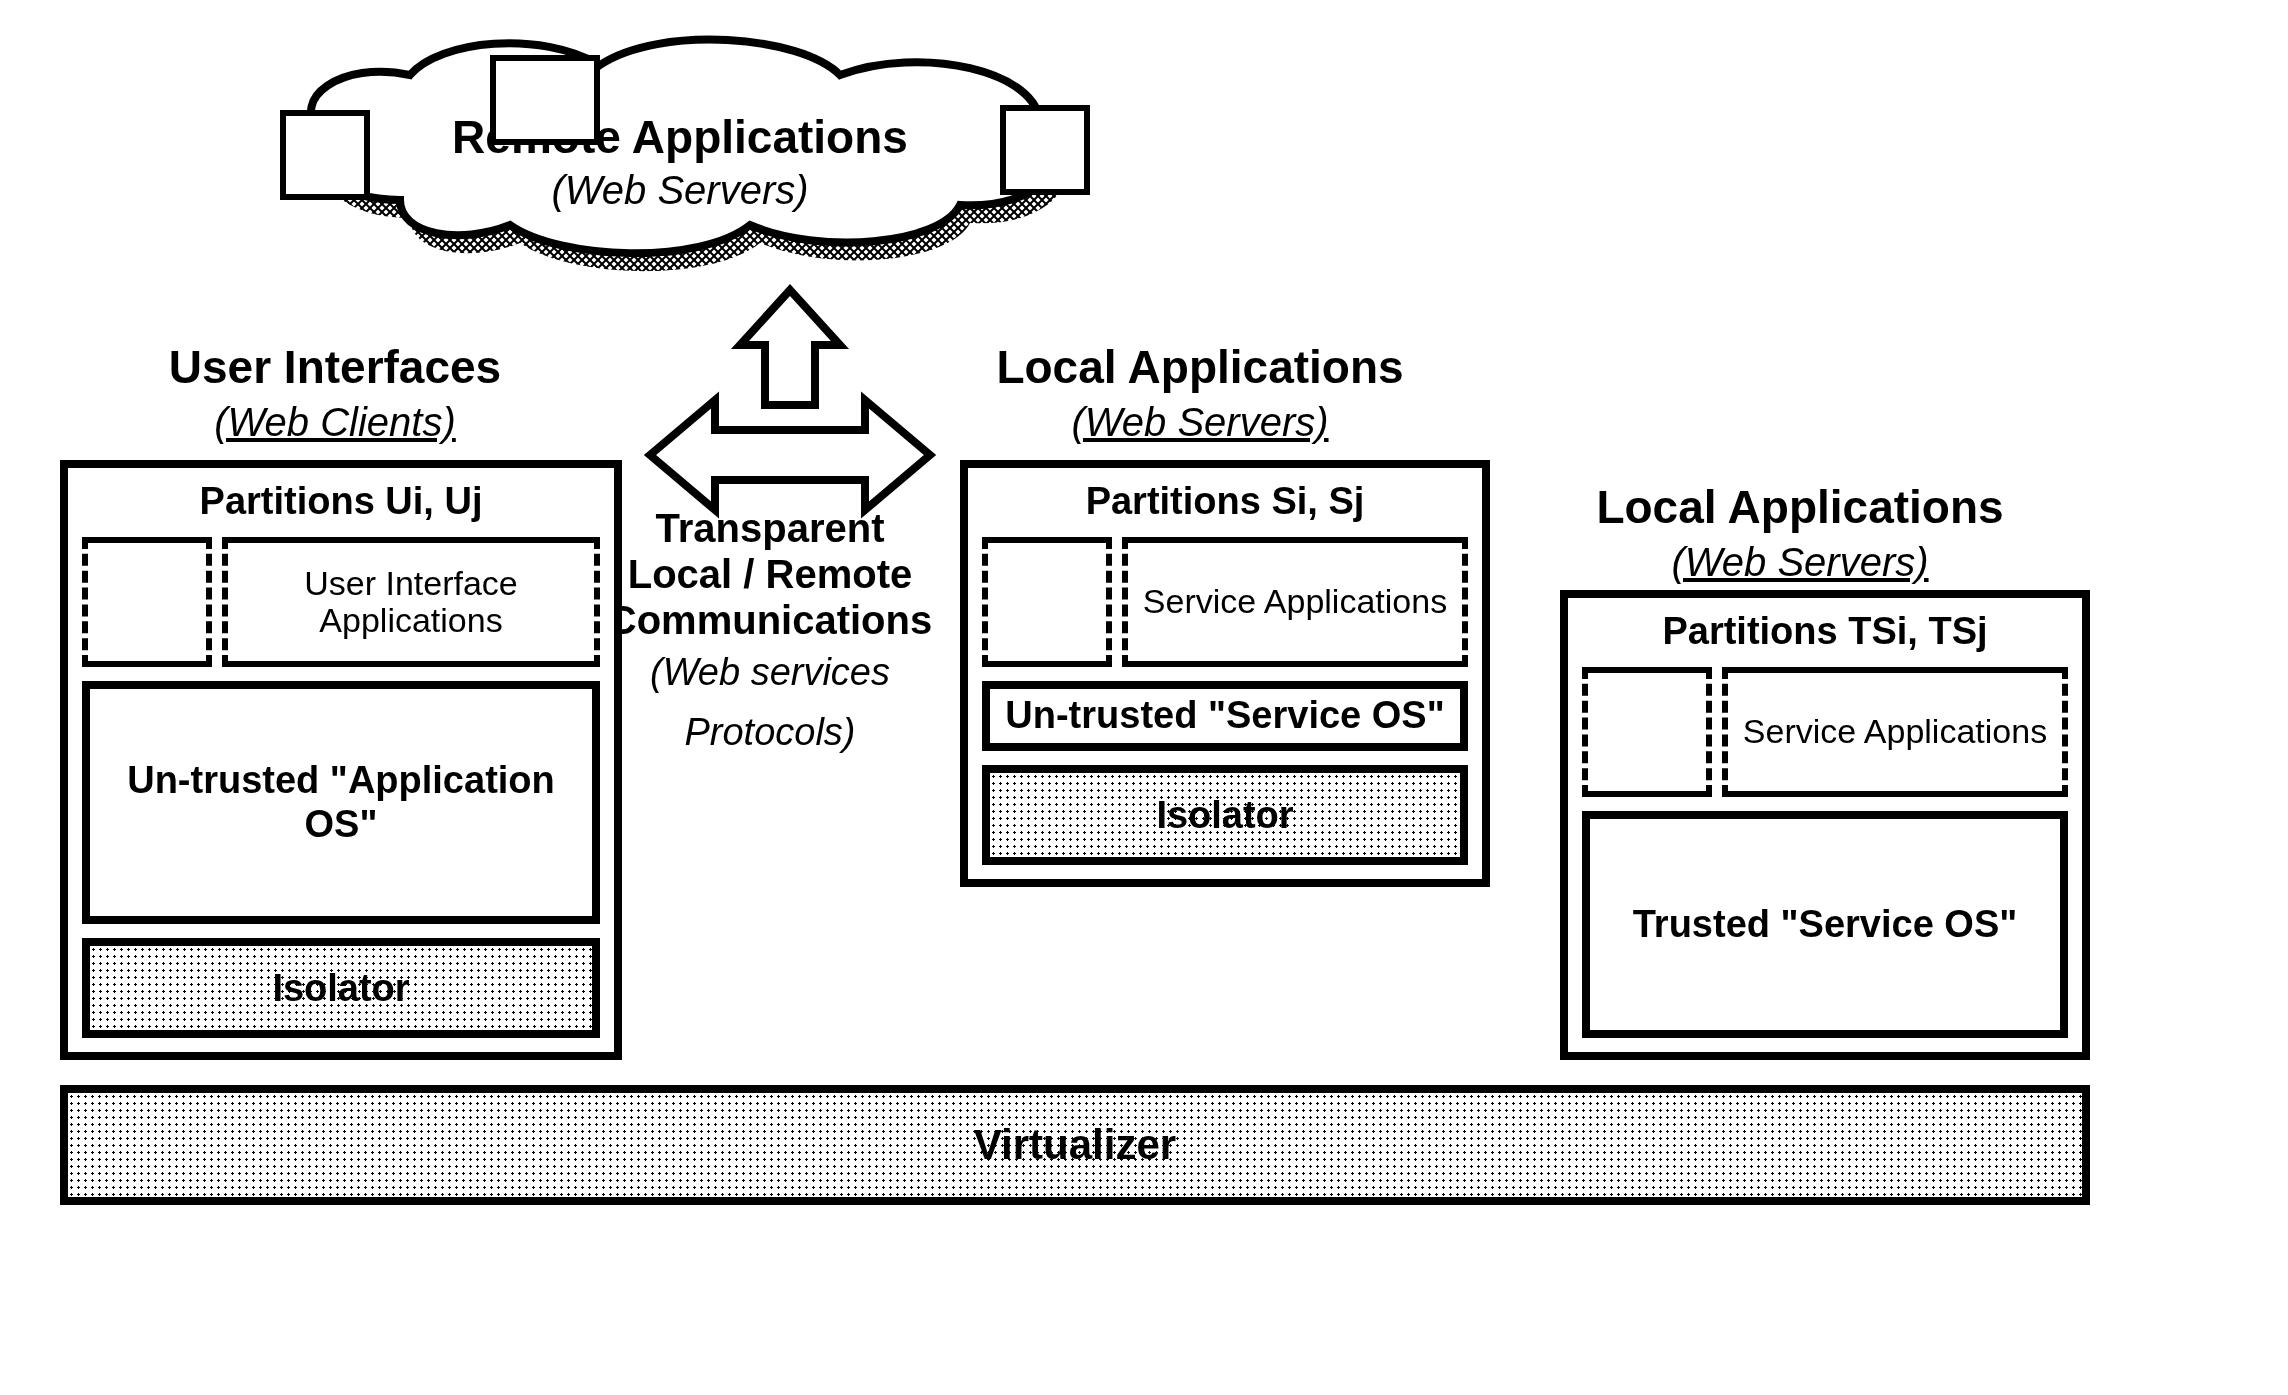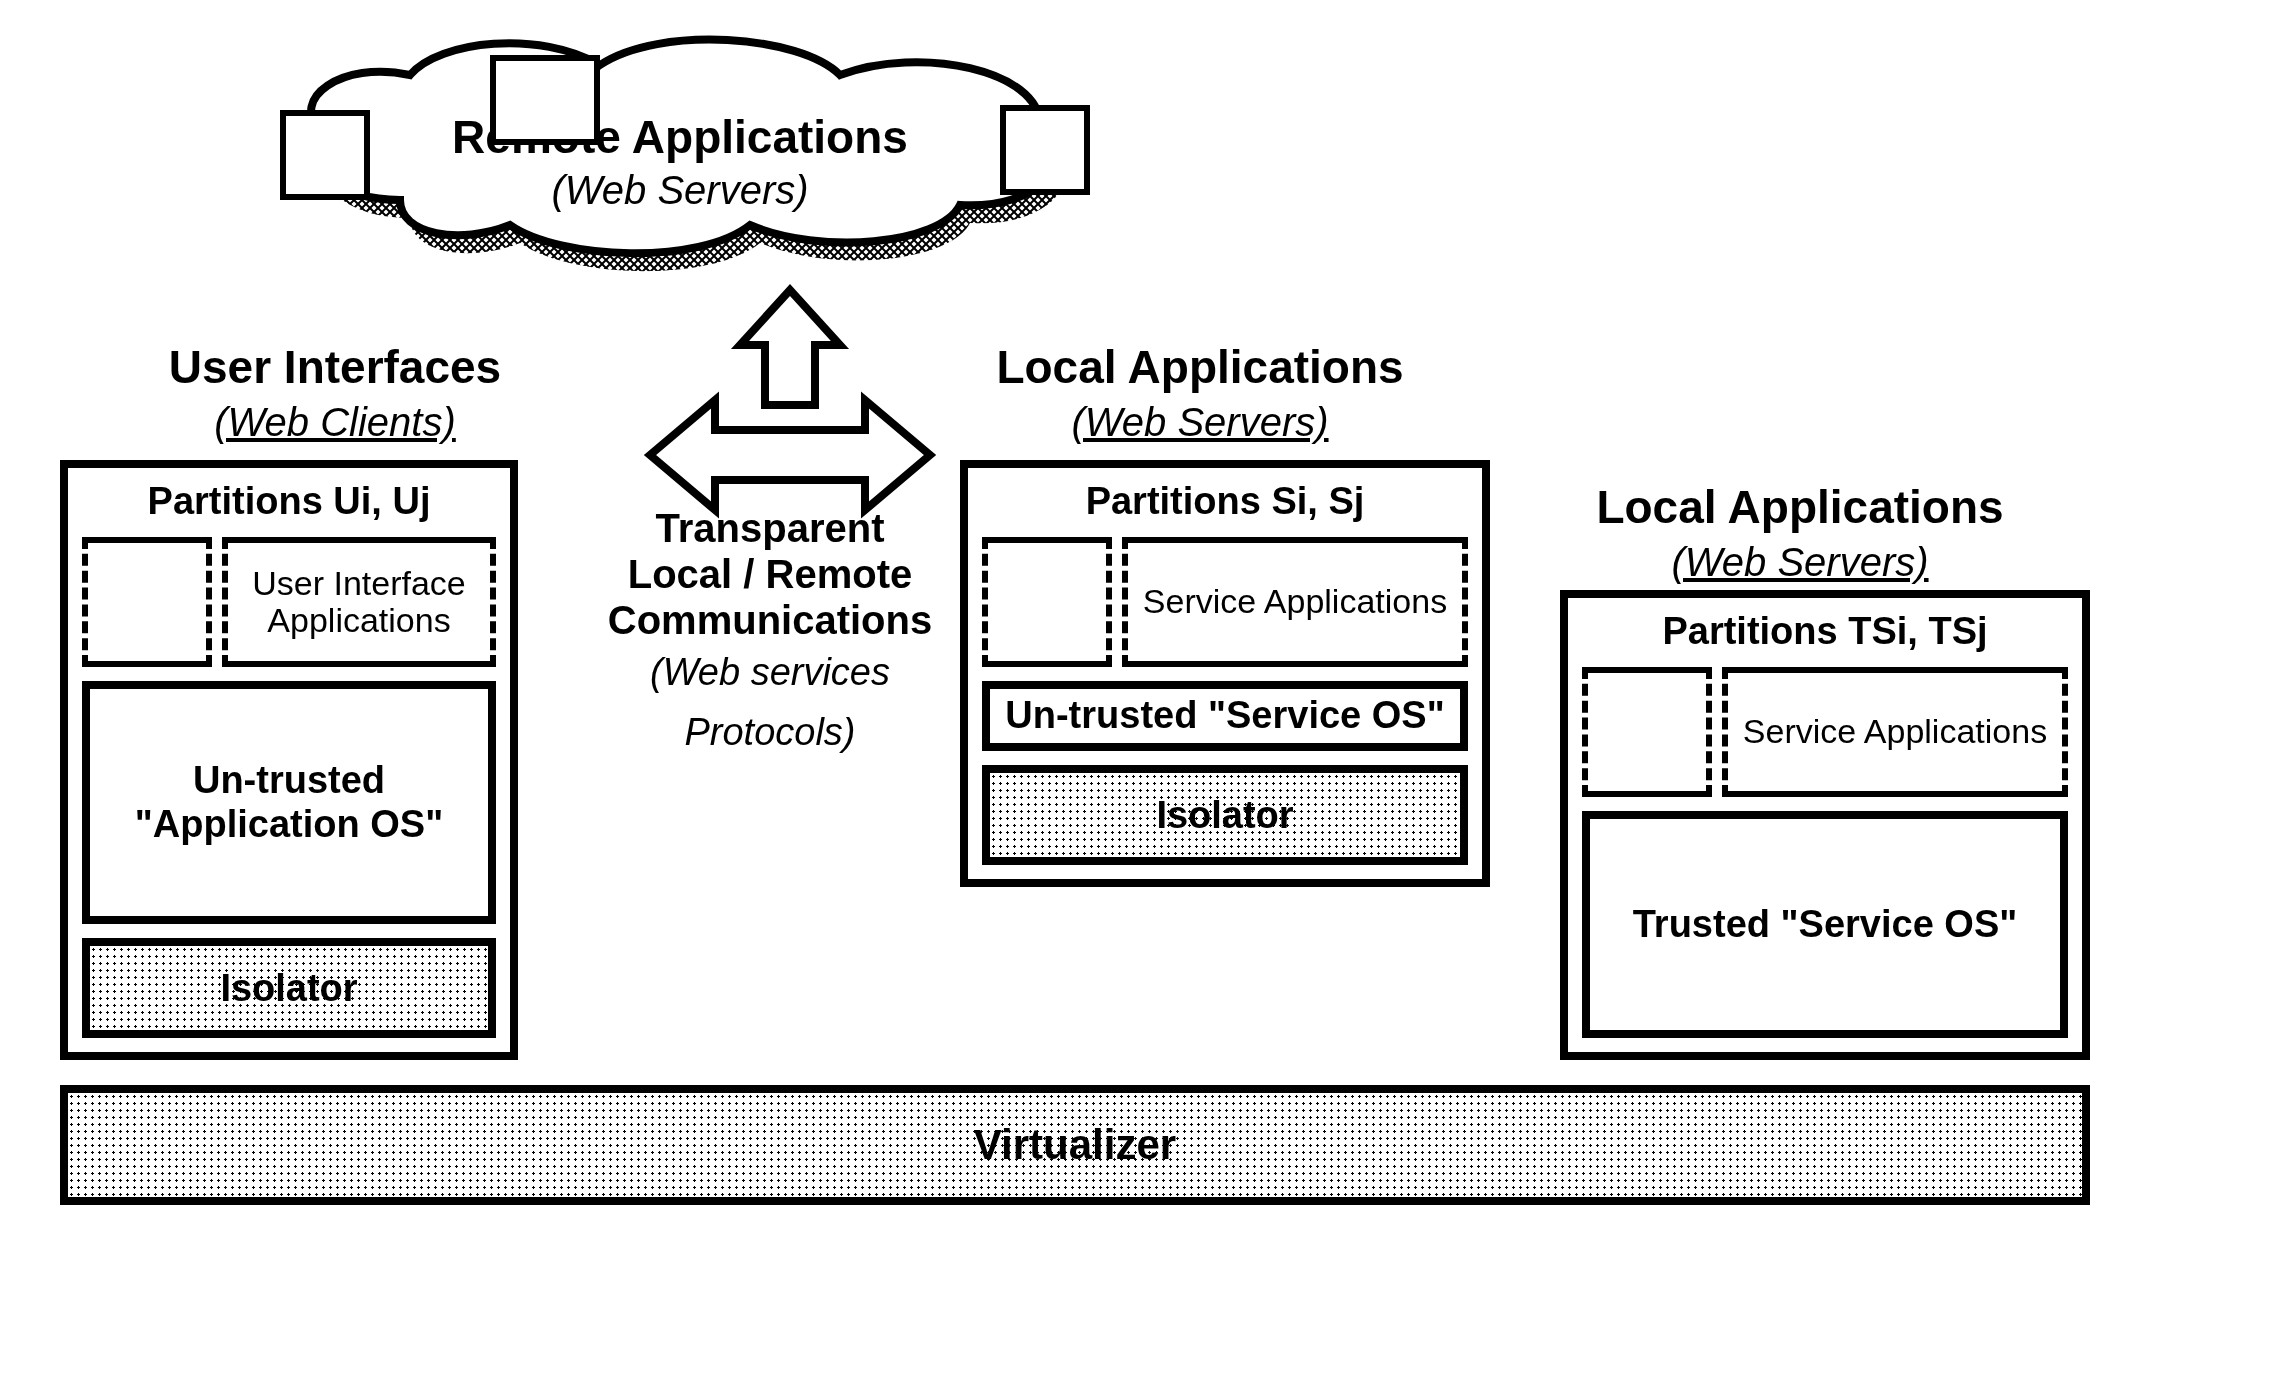--- a/index.html
+++ b/index.html
@@ -93,21 +93,21 @@
   
   .partition {
     position: absolute;
     border: 8px solid #000;
     background: #fff;
     padding: 12px 14px 14px 14px;
     display: flex;
     flex-direction: column;
     gap: 14px;
   }
-  .p1 { left: 60px; top: 460px; width: 458px; height: 600px; }
+  .p1 { left: 60px; top: 460px; width: 562px; height: 600px; }
   .p2 { left: 960px; top: 460px; width: 530px; height: 427px; }
   .p3 { left: 1560px; top: 590px; width: 530px; height: 470px; }
 
   .p-title {
     font-weight: 900;
     font-size: 38px;
     text-align: center;
   }
 
   .apps-row {

